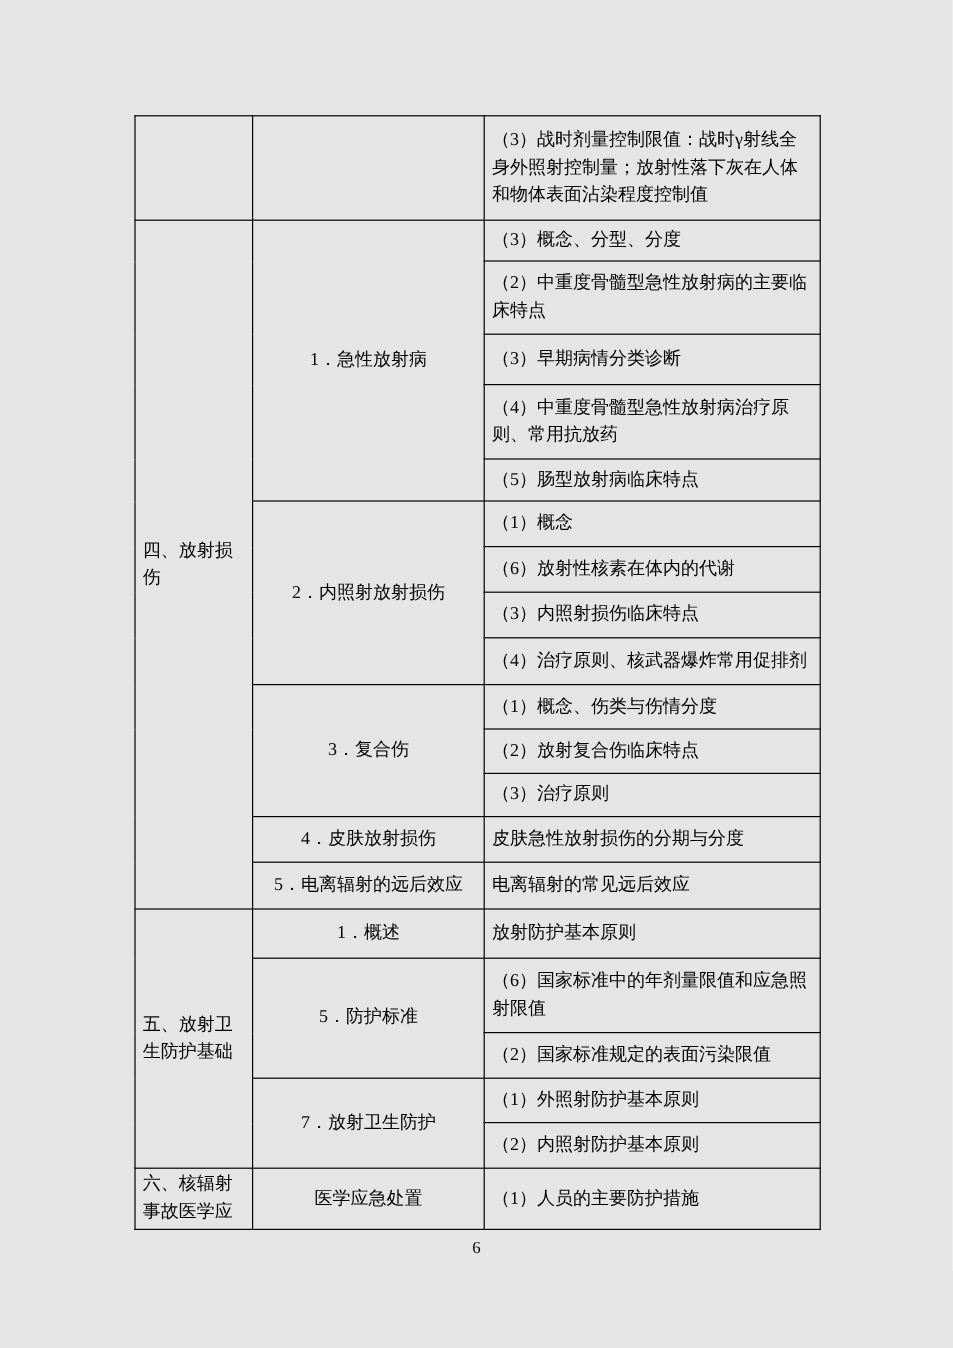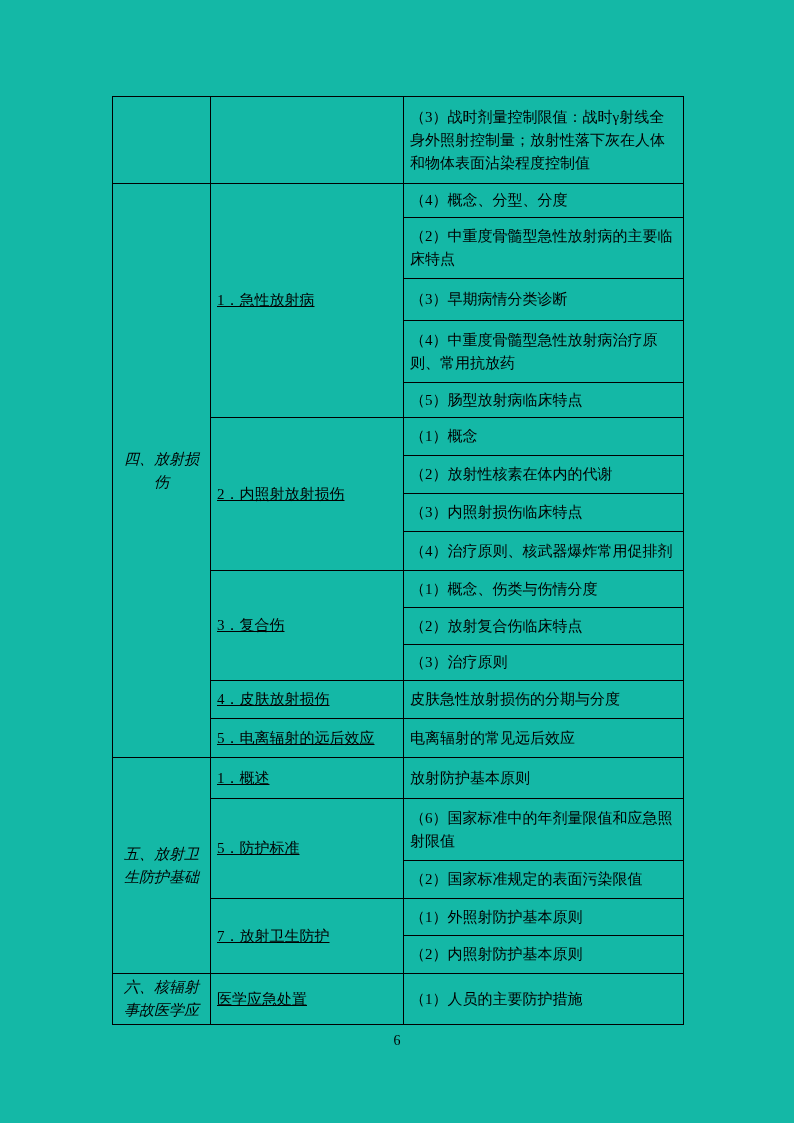--- a/index.html
+++ b/index.html
@@ -4,21 +4,21 @@
 <style>
   html, body {
     margin: 0;
     padding: 0;
     background: #ffffff;
   }
   .page {
     position: relative;
     width: 794px;
     height: 1123px;
-    background: #14b8a6;
+    background: #e5e5e5;
     font-family: "Liberation Serif", "DejaVu Serif", serif;
     color: #000000;
     overflow: hidden;
   }
   table.outline {
     position: absolute;
     left: 112px;
     top: 96px;
     width: 571px;
     border-collapse: collapse;
@@ -26,28 +26,26 @@
   }
   table.outline td {
     border: 1px solid #000000;
     font-size: 15px;
     line-height: 23px;
     vertical-align: middle;
     padding: 2px 6px;
     overflow: hidden;
   }
   td.c1 {
-    text-align: center;
+    text-align: left;
     padding: 2px 9px;
-    font-style: italic;
   }
   td.c2 {
-    text-align: left;
+    text-align: center;
     padding: 2px 4px 2px 8px;
-    text-decoration: underline;
   }
   td.c3 {
     text-align: left;
     padding: 2px 2px 2px 7px;
   }
   td.vt {
     vertical-align: top;
     padding-top: 5px;
   }
   .page-number {
@@ -75,41 +73,41 @@
 
       <tr style="height:87px">
         <td class="c1"></td>
         <td class="c2"></td>
         <td class="c3">（3）战时剂量控制限值：战时γ射线全身外照射控制量；放射性落下灰在人体和物体表面沾染程度控制值</td>
       </tr>
 
       <tr style="height:34px">
         <td class="c1" rowspan="14">四、放射损伤</td>
         <td class="c2" rowspan="5">1．急性放射病</td>
-        <td class="c3">（4）概念、分型、分度</td>
+        <td class="c3">（3）概念、分型、分度</td>
       </tr>
       <tr style="height:61px">
         <td class="c3">（2）中重度骨髓型急性放射病的主要临床特点</td>
       </tr>
       <tr style="height:42px">
         <td class="c3">（3）早期病情分类诊断</td>
       </tr>
       <tr style="height:62px">
         <td class="c3">（4）中重度骨髓型急性放射病治疗原则、常用抗放药</td>
       </tr>
       <tr style="height:35px">
         <td class="c3">（5）肠型放射病临床特点</td>
       </tr>
 
       <tr style="height:38px">
         <td class="c2" rowspan="4">2．内照射放射损伤</td>
         <td class="c3">（1）概念</td>
       </tr>
       <tr style="height:38px">
-        <td class="c3">（2）放射性核素在体内的代谢</td>
+        <td class="c3">（6）放射性核素在体内的代谢</td>
       </tr>
       <tr style="height:38px">
         <td class="c3">（3）内照射损伤临床特点</td>
       </tr>
       <tr style="height:39px">
         <td class="c3">（4）治疗原则、核武器爆炸常用促排剂</td>
       </tr>
 
       <tr style="height:37px">
         <td class="c2" rowspan="3">3．复合伤</td>

